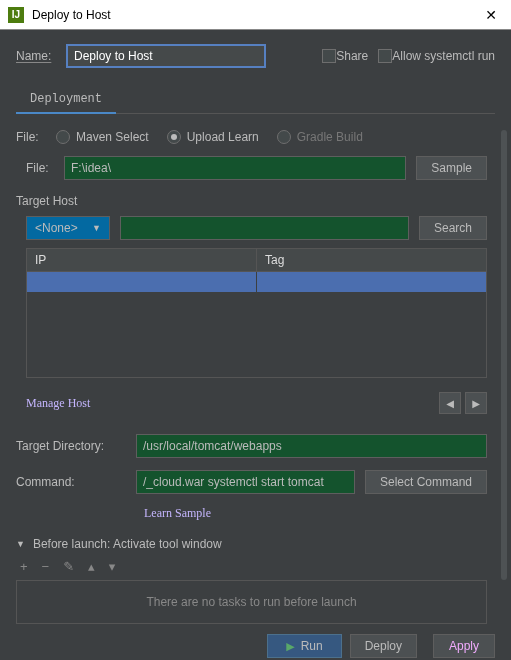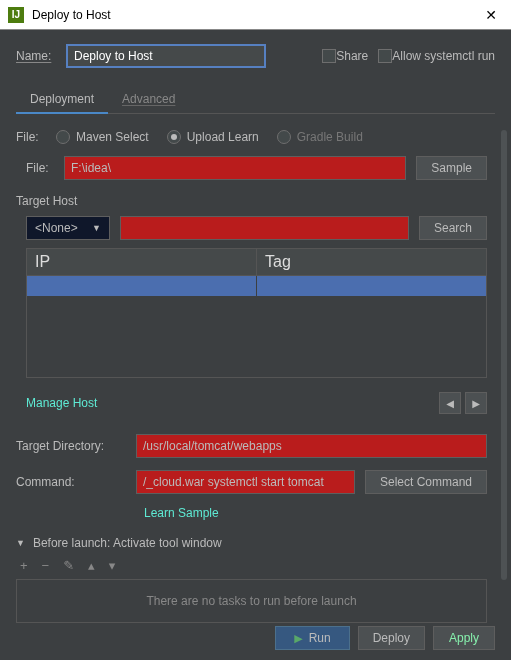--- a/index.html
+++ b/index.html
@@ -3,66 +3,66 @@
   <meta charset="utf-8">
   <style>
     * { box-sizing: border-box; margin: 0; padding: 0; font-family: "Segoe UI", Arial, sans-serif; }
     body { background: #3c3f41; color: #bbbbbb; width: 511px; height: 660px; font-size: 12px; overflow: hidden; }
     
     .titlebar { height: 30px; background: #fff; display: flex; align-items: center; padding: 0 8px; color: #000; border-bottom: 1px solid #888; }
     .titlebar-icon { width: 16px; height: 16px; background: #4d7c0f; margin-right: 8px; display: flex; align-items: center; justify-content: center; color: #fff; font-size: 10px; font-weight: bold; }
     .titlebar-title { flex: 1; font-size: 12px; }
     .titlebar-close { font-size: 14px; cursor: pointer; padding: 0 6px; }
     
-    .content { padding: 14px 16px 10px 16px; height: calc(100% - 30px); display: flex; flex-direction: column; position: relative; }
+    .content { padding: 14px 16px 2px 16px; height: calc(100% - 30px); display: flex; flex-direction: column; position: relative; }
     
     .name-row { display: flex; align-items: center; gap: 10px; margin-bottom: 18px; }
     .name-label { width: 40px; text-decoration: underline; text-decoration-color: #888; text-underline-offset: 2px; }
     .name-input { flex: 0 0 200px; background: #45494a; border: 2px solid #5680c1; color: #fff; padding: 3px 6px; font-size: 12px; }
     .name-input::selection { background: #4a6ca8; }
     .spacer { flex: 1; }
     .checkbox-group { display: flex; align-items: center; gap: 0; }
     .checkbox { width: 14px; height: 14px; border: 1px solid #6e6e6e; background: #43494a; }
     
     .tabs { display: flex; gap: 0; border-bottom: 1px solid #555; margin-bottom: 16px; }
     .tab { padding: 6px 14px; cursor: pointer; color: #888; text-decoration: underline; text-decoration-color: #666; text-underline-offset: 2px; }
-    .tab.active { color: #bbb; border-bottom: 2px solid #4a88c7; margin-bottom: -1px; text-decoration: none; }
+    .tab.active { color: #bbb; border-bottom: 2px solid #4a88c7; margin-bottom: -1px; text-decoration: none; font-family: Liberation Mono, monospace; }
     
     .panel { flex: 1; overflow: hidden; padding-right: 8px; }
     
     .row { display: flex; align-items: center; gap: 10px; margin-bottom: 12px; }
     .row-label { min-width: 30px; }
     .radio-group { display: flex; gap: 18px; align-items: center; }
     .radio-item { display: flex; align-items: center; gap: 6px; cursor: pointer; }
     .radio-item.disabled { color: #777; }
     .radio { width: 14px; height: 14px; border-radius: 50%; border: 1px solid #6e6e6e; background: #43494a; display: flex; align-items: center; justify-content: center; }
     .radio.selected::after { content: ""; width: 6px; height: 6px; border-radius: 50%; background: #bbb; }
     
-    .text-input { background: #b91c1c; border: 1px solid #5e5e5e; color: #bbb; padding: 4px 6px; font-size: 12px; }
+    .text-input { background: #14532d; border: 1px solid #5e5e5e; color: #bbb; padding: 4px 6px; font-size: 12px; }
     .file-row { display: flex; align-items: center; gap: 10px; margin-bottom: 14px; padding-left: 10px; }
     .file-row .text-input { flex: 1; }
     .btn { background: #4c5052; border: 1px solid #5e5e5e; color: #bbb; padding: 4px 14px; font-size: 12px; cursor: pointer; min-width: 62px; text-align: center; }
-    .btn.disabled { color: #86efac; }
+    .btn.disabled { color: #f0abfc; margin-left: 8px; }
     
     .section-label { margin-bottom: 8px; font-size: 12px; }
     
     .host-row { display: flex; gap: 10px; margin-bottom: 8px; padding-left: 10px; }
-    .dropdown { background: #0f172a; border: 1px solid #5e5e5e; color: #bbb; padding: 3px 8px; font-size: 12px; display: flex; align-items: center; gap: 8px; cursor: pointer; min-width: 84px; justify-content: space-between; }
+    .dropdown { background: #0369a1; border: 1px solid #5e5e5e; color: #bbb; padding: 3px 8px; font-size: 12px; display: flex; align-items: center; gap: 8px; cursor: pointer; min-width: 84px; justify-content: space-between; }
     .dropdown-arrow { font-size: 9px; }
     .host-row .text-input { flex: 1; }
     
     .table-container { border: 1px solid #555; margin-left: 10px; margin-bottom: 14px; height: 130px; background: #3c3f41; }
     .table-header { display: flex; background: #45494a; border-bottom: 1px solid #555; }
-    .table-header-cell { flex: 1; padding: 4px 8px; font-size: 16px; border-right: 1px solid #555; color: #ddd; }
+    .table-header-cell { flex: 1; padding: 4px 8px; font-size: 12px; border-right: 1px solid #555; color: #ddd; }
     .table-header-cell:last-child { border-right: none; }
     .table-row-sel { display: flex; height: 20px; }
     .table-cell-sel { flex: 1; background: #4b6eaf; }
     
     .manage-row { display: flex; align-items: center; margin-bottom: 20px; padding-left: 10px; }
-    .link { color: #5eead4; cursor: pointer; }
+    .link { color: #c4b5fd; cursor: pointer; font-family: Liberation Serif, serif; }
     .nav-btns { margin-left: auto; display: flex; gap: 4px; }
     .nav-btn { width: 22px; height: 22px; background: #4c5052; border: 1px solid #5e5e5e; display: flex; align-items: center; justify-content: center; cursor: pointer; font-size: 10px; }
     
     .field-row { display: flex; align-items: center; gap: 10px; margin-bottom: 12px; }
     .field-row .field-label { width: 110px; }
     .field-row .text-input { flex: 1; }
     
     .learn-row { padding-left: 128px; margin-bottom: 16px; }
     
     .before-launch { display: flex; align-items: center; gap: 8px; margin-bottom: 8px; cursor: pointer; }
@@ -98,21 +98,20 @@
       <span>Share</span>
     </div>
     <div class="checkbox-group">
       <div class="checkbox"></div>
       <span>Allow systemctl run</span>
     </div>
   </div>
 
   <div class="tabs">
     <div class="tab active">Deployment</div>
-    <div class="tab">Advanced</div>
   </div>
 
   <div class="panel">
     <div class="row">
       <span class="row-label">File:</span>
       <div class="radio-group">
         <div class="radio-item">
           <div class="radio"></div>
             <span>Maven Select</span>
         </div>

